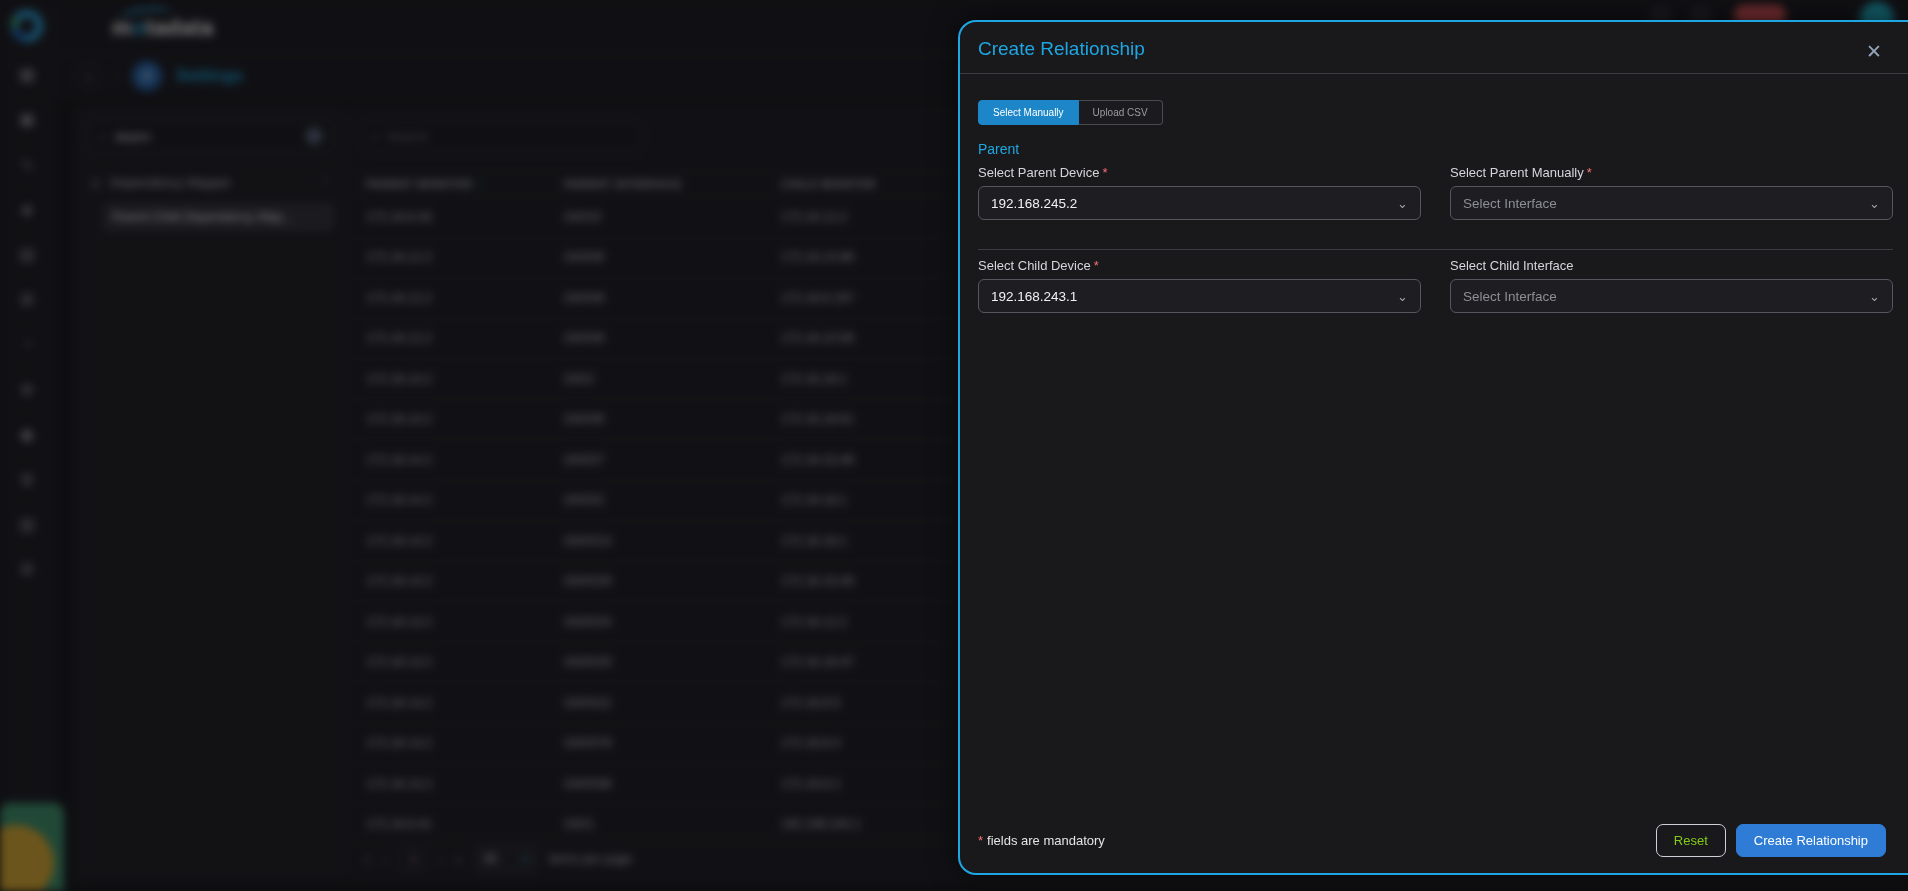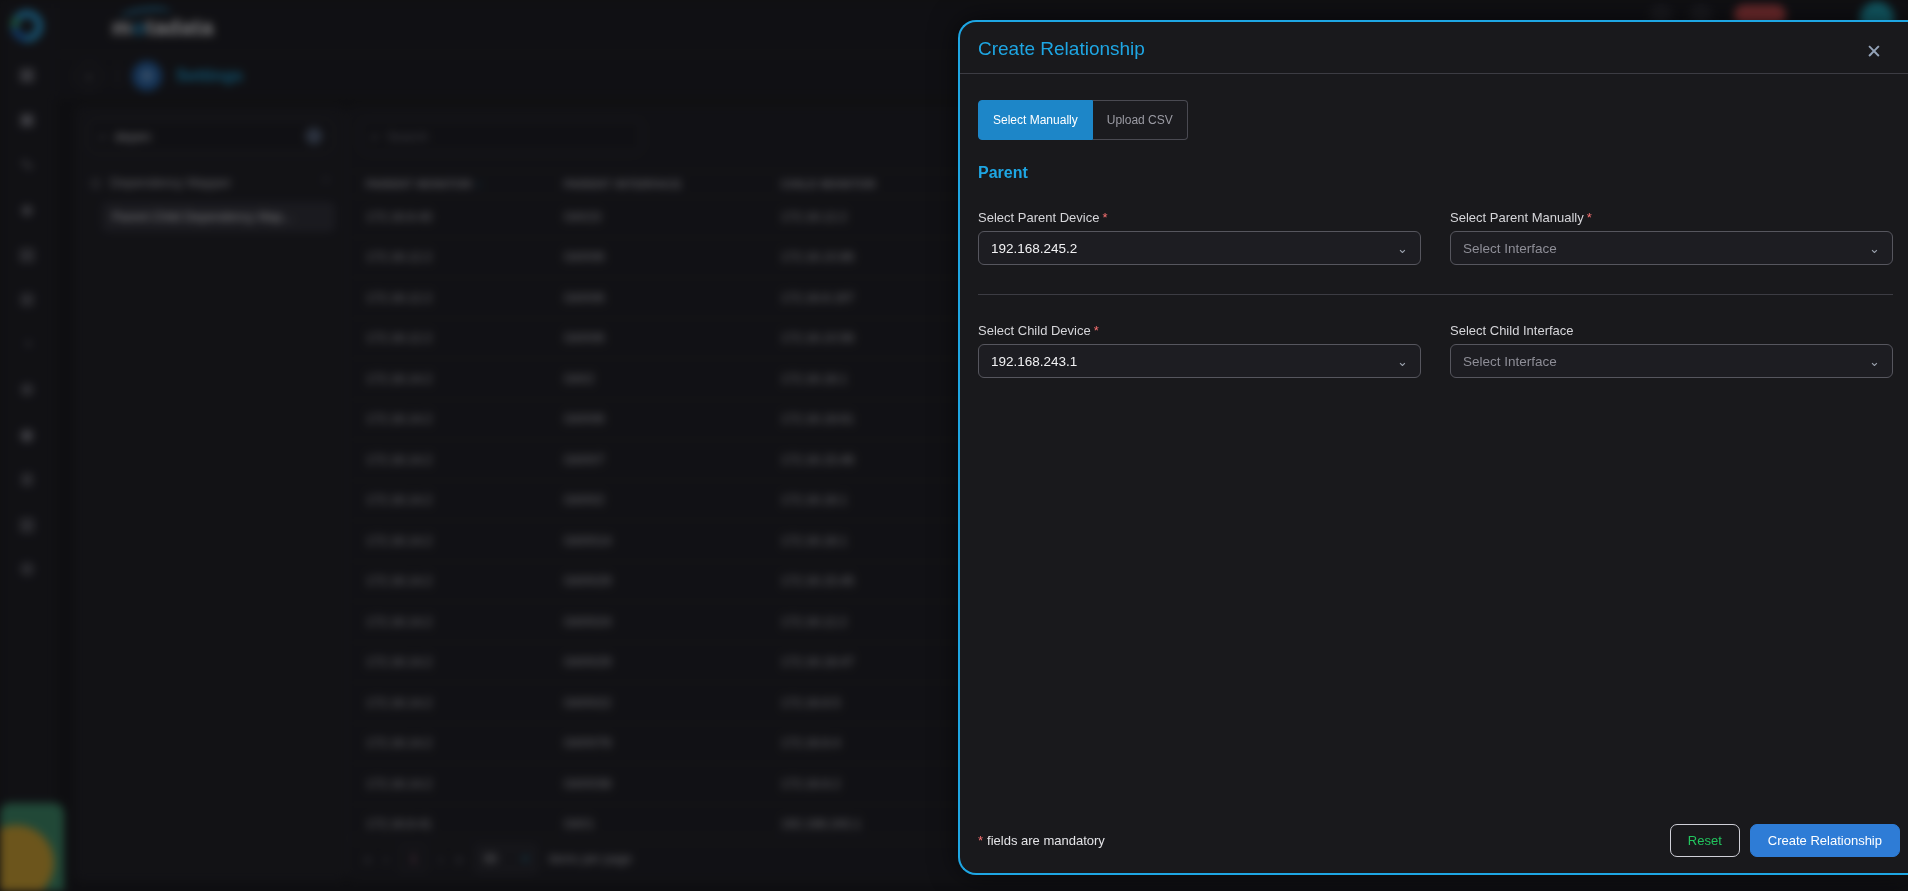--- a/index.html
+++ b/index.html
@@ -103,46 +103,46 @@
            background:#19191c; border:2px solid #1ea6e3; border-right:none;
            border-radius:18px 0 0 18px; display:flex; flex-direction:column;
            box-shadow:0 0 28px rgba(0,0,0,.6); }
   .modal-header { position:relative; padding:16px 24px 13px 18px; }
   .modal-title { color:#1ea6e3; font-size:19px; font-weight:500; }
   .modal-close { position:absolute; right:26px; top:20px; color:#94a3b8; font-size:19px;
                  cursor:pointer; line-height:1; }
   .hdiv { border-bottom:1px solid #3c3c43; }
   .modal-body { flex:1; padding:0 15px 0 18px; display:flex; flex-direction:column; }
   .tabs { display:flex; margin-top:26px; }
-  .tab { font-size:12px; padding:12px 14px; cursor:pointer; font-family:inherit; }
+  .tab { font-size:10px; padding:6px 14px; cursor:pointer; font-family:inherit; }
   .tab.active { background:#1d86c8; color:#fff; border:1px solid #1d86c8;
                 border-radius:4px 0 0 4px; }
   .tab.inactive { background:#1b1b1f; color:#9b9ba4; border:1px solid #4a4a52;
                   border-left:none; border-radius:0 4px 4px 0; }
-  .sec-heading { color:#1ea6e3; font-size:16px; font-weight:700; margin-top:24px; }
-  .fields { display:flex; gap:29px; margin-top:28px;justify-content:flex-end; }
+  .sec-heading { color:#1ea6e3; font-size:14px; font-weight:400; margin-top:16px; }
+  .fields { display:flex; gap:29px; margin-top:8px;justify-content:flex-end; }
   .field-col { width:443px; }
   .field-label { color:#d6d6da; font-size:13px; margin-bottom:6px; }
   .req { color:#f87171; margin-left:3px; }
   .select { height:32px; background:#1d1d22; border:1px solid #56565e; border-radius:6px;
             display:flex; align-items:center; justify-content:space-between;
             padding:16px 12px; font-size:13.5px; cursor:pointer; }
   .select .val { color:#f1f1f3; }
   .select .ph { color:#8e8e97; }
   .select .chev { color:#9ca3af; font-size:13px; }
   .body-div { margin-top:29px; }
   .checkbox-row { display:flex; align-items:center; margin-top:23px; margin-left:2px; }
   .checkbox { width:17px; height:17px; background:#5d5d64; border-radius:3px; cursor:pointer; }
   .checkbox-label { color:#e4e4e7; font-size:13.5px; margin-left:13px; }
-  .modal-footer { display:flex; align-items:center; padding:0 8px 16px 18px; }
+  .modal-footer { display:flex; align-items:center; padding:0 22px 16px 18px; }
   .mandatory-note { color:#e4e4e7; font-size:13px; }
   .mandatory-note .req { margin:0 4px 0 0; }
   .footer-spacer { flex:1; }
   .btn { font-size:13px; border-radius:7px; padding:8px 17px; cursor:pointer; font-family:inherit; }
-  .btn-reset { background:transparent; border:1px solid #d0d0d8; color:#22c55e; }
+  .btn-reset { background:transparent; border:1px solid #d0d0d8; color:#84cc16; }
   .btn-primary { background:#2e7cd6; border:1px solid #2e7cd6; color:#fff; margin-left:10px; }
 </style>
 </head>
 <body>
 
 <div class="screen">
 
   <div class="backdrop">
 
     <div class="rail">

